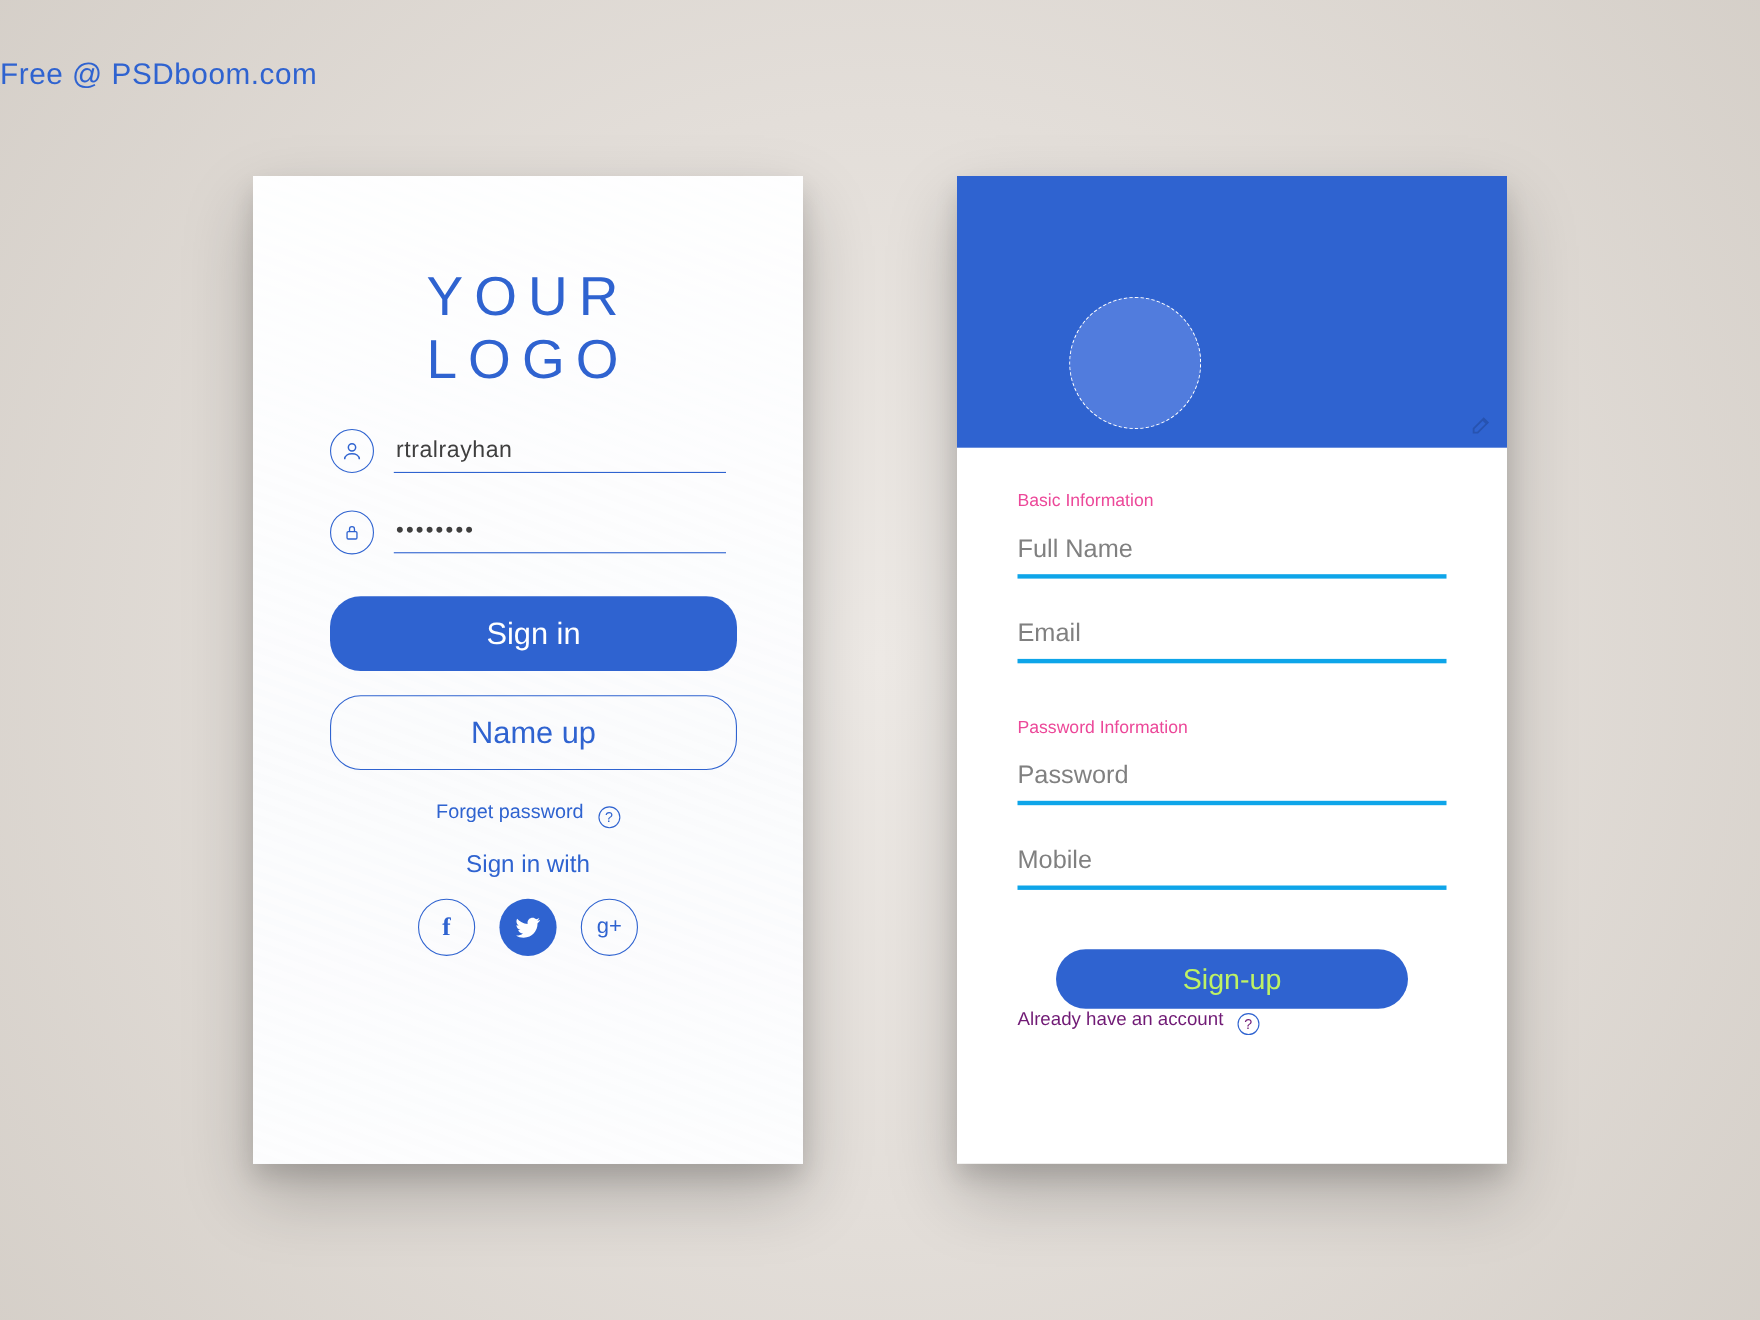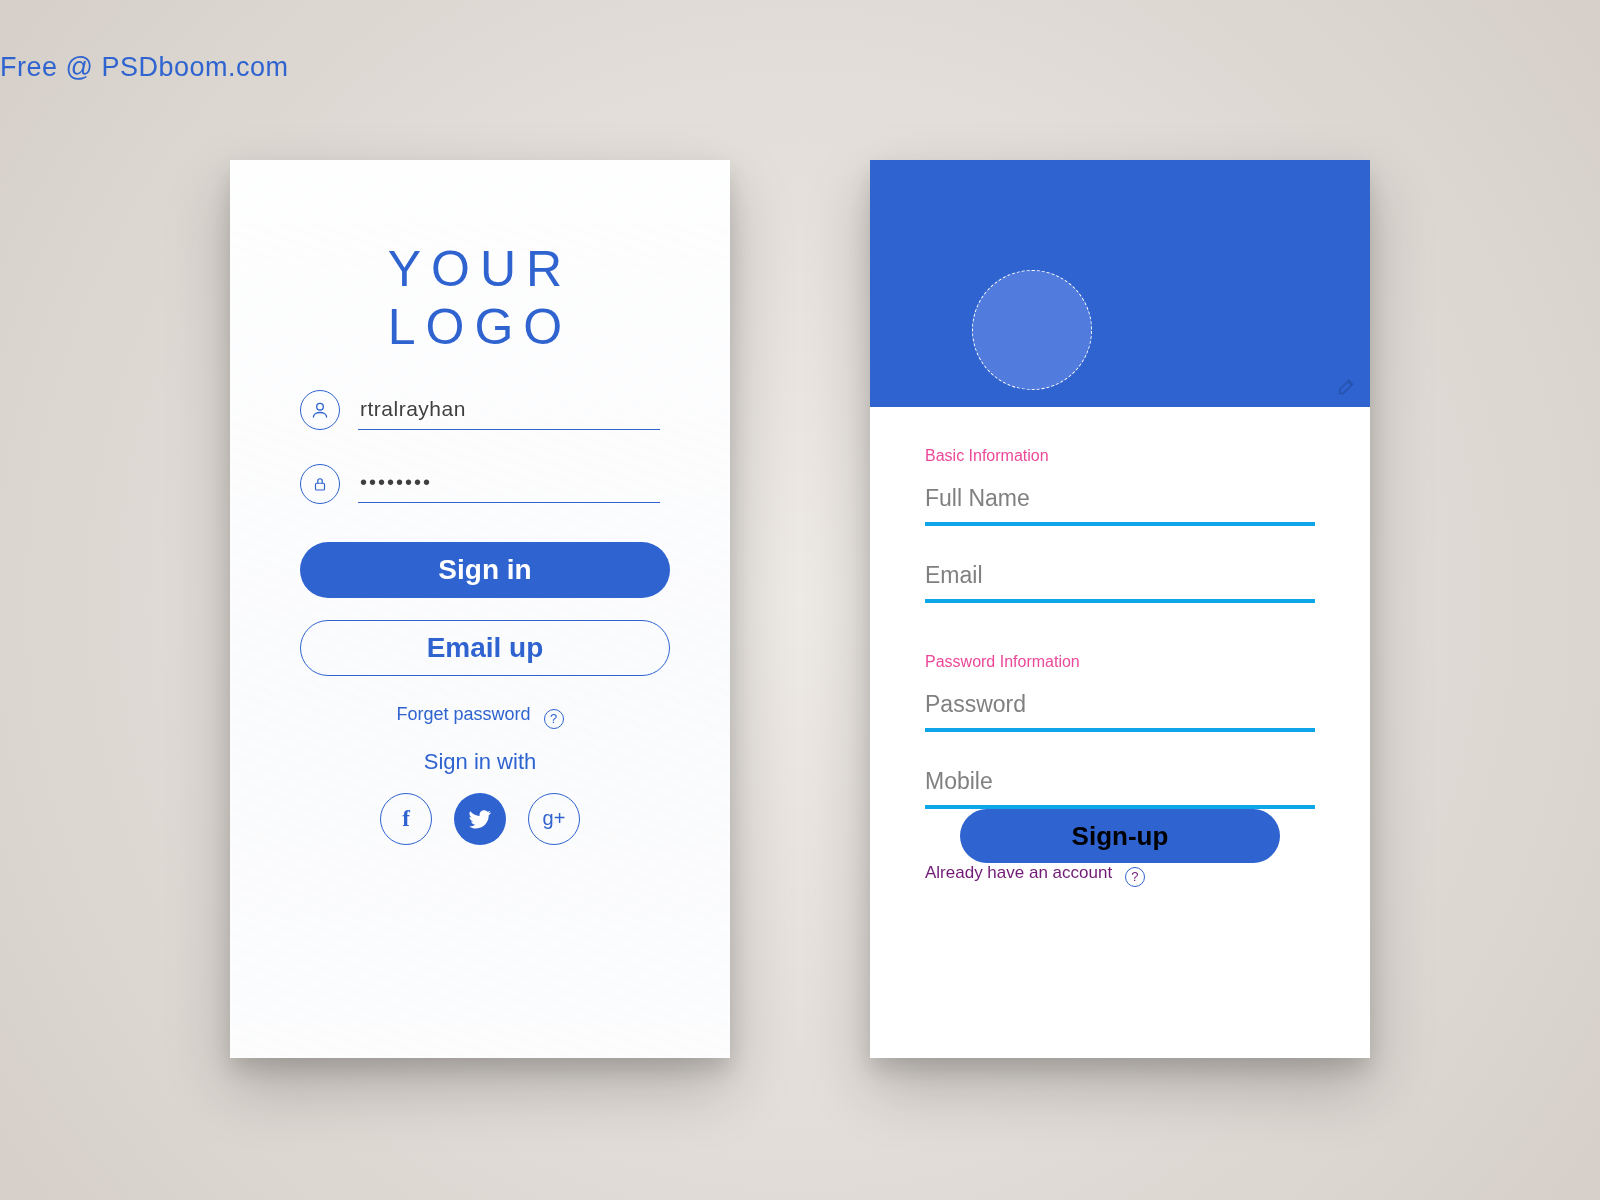--- a/index.html
+++ b/index.html
@@ -11,41 +11,41 @@
   .card.signup{left:870px;top:160px}
   
   .login-bg{position:absolute;inset:0;background:linear-gradient(180deg,rgba(255,255,255,.92),rgba(255,255,255,.80) 40%,rgba(255,255,255,.70) 60%,rgba(255,255,255,.82)),repeating-linear-gradient(20deg,#F2F4F9 0 6px,#EDF0F6 6px 12px),linear-gradient(110deg,#E8ECF5 0%,#F5F7FA 50%,#E4E8F2 100%);}
   .login-inner{position:absolute;inset:0;padding:80px 70px 0}
   .logo{color:#2F63D0;font-size:50px;letter-spacing:10px;text-align:center;font-weight:400}
   .field-row{display:flex;align-items:center;gap:18px;margin-top:34px}
   .field-row:first-of-type{margin-top:158px}
   .field-icon{width:40px;height:40px;border:1.5px solid #2F63D0;border-radius:50%;display:flex;align-items:center;justify-content:center;color:#2F63D0;flex:0 0 40px}
   .field-input{flex:1;border:none;border-bottom:1px solid #2F63D0;background:transparent;padding:6px 2px 8px;font-size:21px;color:#3F3F3F;outline:none;letter-spacing:.5px}
   .field-input.pw{letter-spacing:2px;font-size:20px}
-  .btn{display:block;margin:38px auto 0;width:370px;height:56px;border-radius:28px;font-size:28px;line-height:54px;text-align:center;cursor:pointer;font-weight:700}
+  .btn{display:block;margin:38px auto 0;width:370px;height:68px;border-radius:28px;font-size:28px;line-height:54px;text-align:center;cursor:pointer;font-weight:400}
   .btn.primary{background:#2F63D0;color:#fff;border:none}
   .btn.outline{background:transparent;color:#2F63D0;border:1.5px solid #2F63D0;margin-top:22px}
   .forget-row{margin-top:28px;text-align:center;color:#2F63D0;font-size:18px}
   .help-circ{display:inline-flex;width:20px;height:20px;border:1.2px solid #2F63D0;border-radius:50%;align-items:center;justify-content:center;font-size:13px;margin-left:8px;vertical-align:-3px}
   .social-title{text-align:center;color:#2F63D0;font-size:22px;margin-top:20px}
   .social-row{display:flex;justify-content:center;gap:22px;margin-top:18px}
   .social{width:52px;height:52px;border-radius:50%;display:flex;align-items:center;justify-content:center;cursor:pointer}
   .social.outline{border:1.5px solid #2F63D0;color:#2F63D0;font-size:23px;font-weight:500}
   .social.fill{background:#2F63D0;color:#fff}
   
   .signup-header{height:247px;background:#2F63D0;position:relative}
   .avatar-circle{position:absolute;left:102px;top:110px;width:120px;height:120px;border-radius:50%;background:#517CDD;border:1.5px dashed #fff}
   .edit-ico{position:absolute;right:12px;bottom:10px;color:#2A58B8}
   .signup-inner{padding:40px 55px 0}
   .section-label{color:#ec4899;font-size:16px;margin-bottom:10px}
   .su-input{width:100%;border:none;border-bottom:4px solid #0ea5e9;padding:10px 0 10px;font-size:23px;color:#555;background:transparent;outline:none}
   .su-input::placeholder{color:#808080;font-weight:300}
   .gap{height:26px}
   .section-gap{height:50px}
-  .signup-btn{width:320px;height:54px;border-radius:27px;background:#2F63D0;color:#000000;border:none;font-size:26px;display:block;margin-left:auto;margin-right:auto;cursor:pointer;font-weight:700}
+  .signup-btn{margin-top:54px;width:320px;height:54px;border-radius:27px;background:#2F63D0;color:#bef264;border:none;font-size:26px;display:block;margin-left:auto;margin-right:auto;cursor:pointer;font-weight:400}
   .already-row{text-align:left;color:#701a75;font-size:17px}
   svg{display:block}
 </style>
 </head>
 <body>
 
 <div class="radial"></div>
 
 <div class="header-text">Free @ PSDboom.com</div>
 
@@ -68,21 +68,21 @@
       <span class="field-icon">
         <svg width="18" height="18" viewBox="0 0 24 24" fill="none" stroke="#2F63D0" stroke-width="1.6">
             <rect x="6" y="11" width="12" height="9" rx="1.5"></rect>
             <path d="M9 11V8a3 3 0 016 0v3"></path>
           </svg>
       </span>
       <input class="field-input pw" value="••••••••" style="">
     </div>
 
     <button class="btn primary">Sign in</button>
-    <button class="btn outline">Email up</button>
+    <button class="btn outline">Name up</button>
 
     <div class="forget-row">
       <span>Forget password</span>
       <span class="help-circ">
           <span>?</span>
         </span>
     </div>
 
     <div class="social-title">Sign in with</div>
     <div class="social-row">

